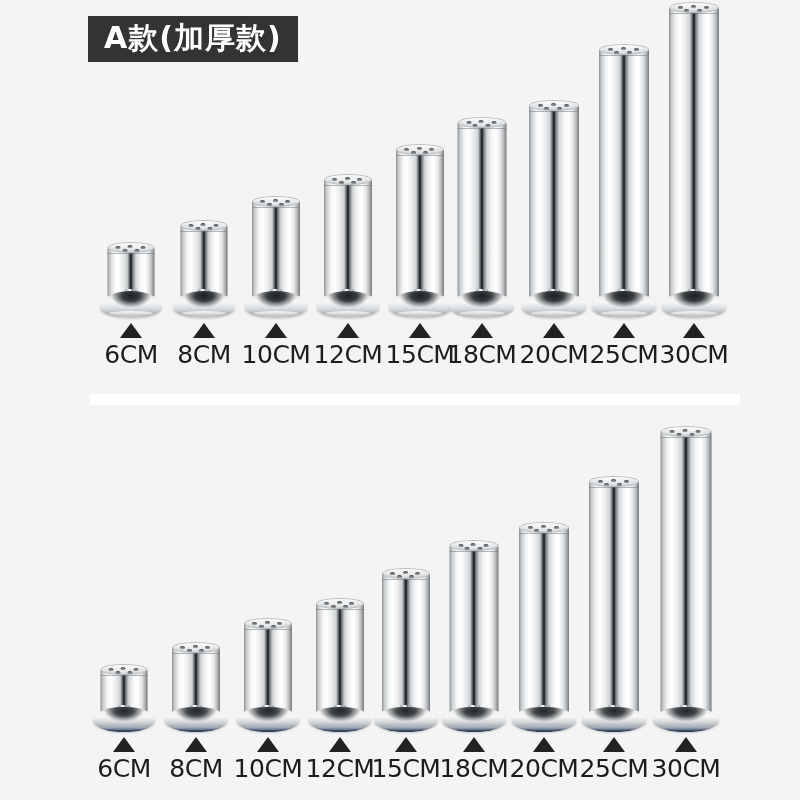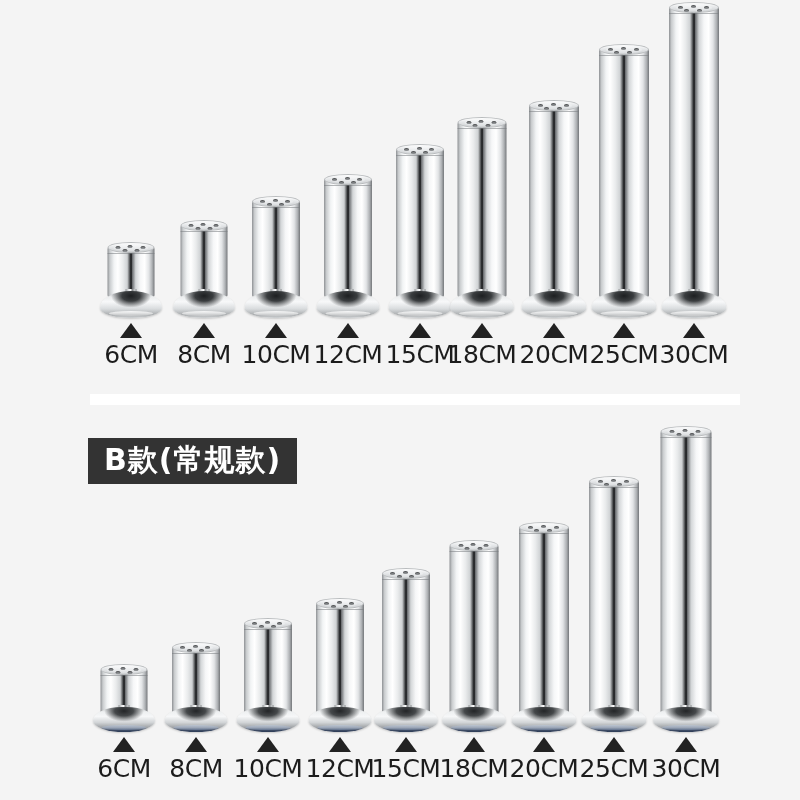--- a/index.html
+++ b/index.html
@@ -150,20 +150,21 @@
     white-space:nowrap;
     font-family:"DejaVu Sans", sans-serif;
     letter-spacing:-0.5px;
   }
 </style>
 </head>
 <body>
 
 <div class="page">
 
+  <div class="badge" id="badge-a" style="left: 88px; top: 16px;">A款(加厚款)</div>
 
   <div id="legs-a" class="style-a">
       <div class="leg-wrap" style="left: 131px; top: 0px;">
         <div style="position: absolute; left: 0px; top: 241px; height: 77px; width: 0px;">
           <div class="body" style="width: 47px; height: 50px; bottom: 21px;">
             <div class="cap">
               <div class="cap-inner"></div>
               <div class="hole h1"></div>
               <div class="hole h2"></div>
               <div class="hole h3"></div>
@@ -327,21 +328,20 @@
           <div class="neck" style="bottom: 18px;"></div>
           <div class="base" style="width: 65px; height: 27px;"></div>
         </div>
         <div class="marker" style="top: 323px;"></div>
         <div class="size-label" style="top: 340px;">30CM</div>
       </div>
     </div>
 
   <div class="divider" style="left: 90px; top: 394px; width: 650px; height: 11px; background: rgb(255, 255, 255);"></div>
 
-  <div class="badge" id="badge-b" style="left: 88px; top: 438px;">B款(常规款)</div>
 
   <div id="legs-b" class="style-b">
       <div class="leg-wrap" style="left: 124px; top: 0px;">
         <div style="position: absolute; left: 0px; top: 663px; height: 69px; width: 0px;">
           <div class="body" style="width: 47px; height: 44px; bottom: 19px;">
             <div class="cap">
               <div class="cap-inner"></div>
               <div class="hole h1"></div>
               <div class="hole h2"></div>
               <div class="hole h3"></div>

